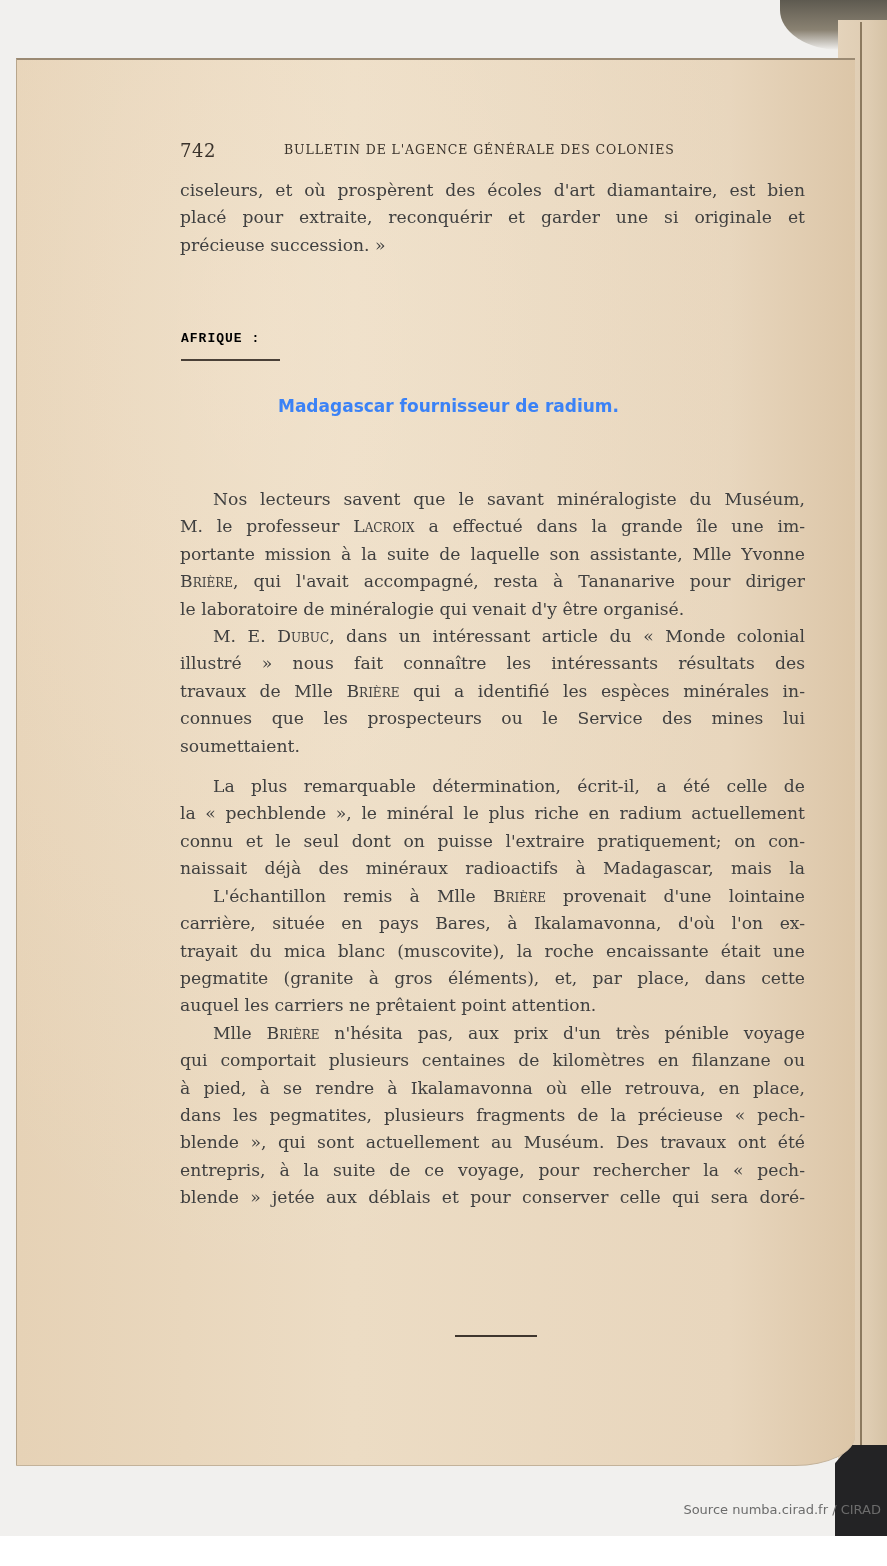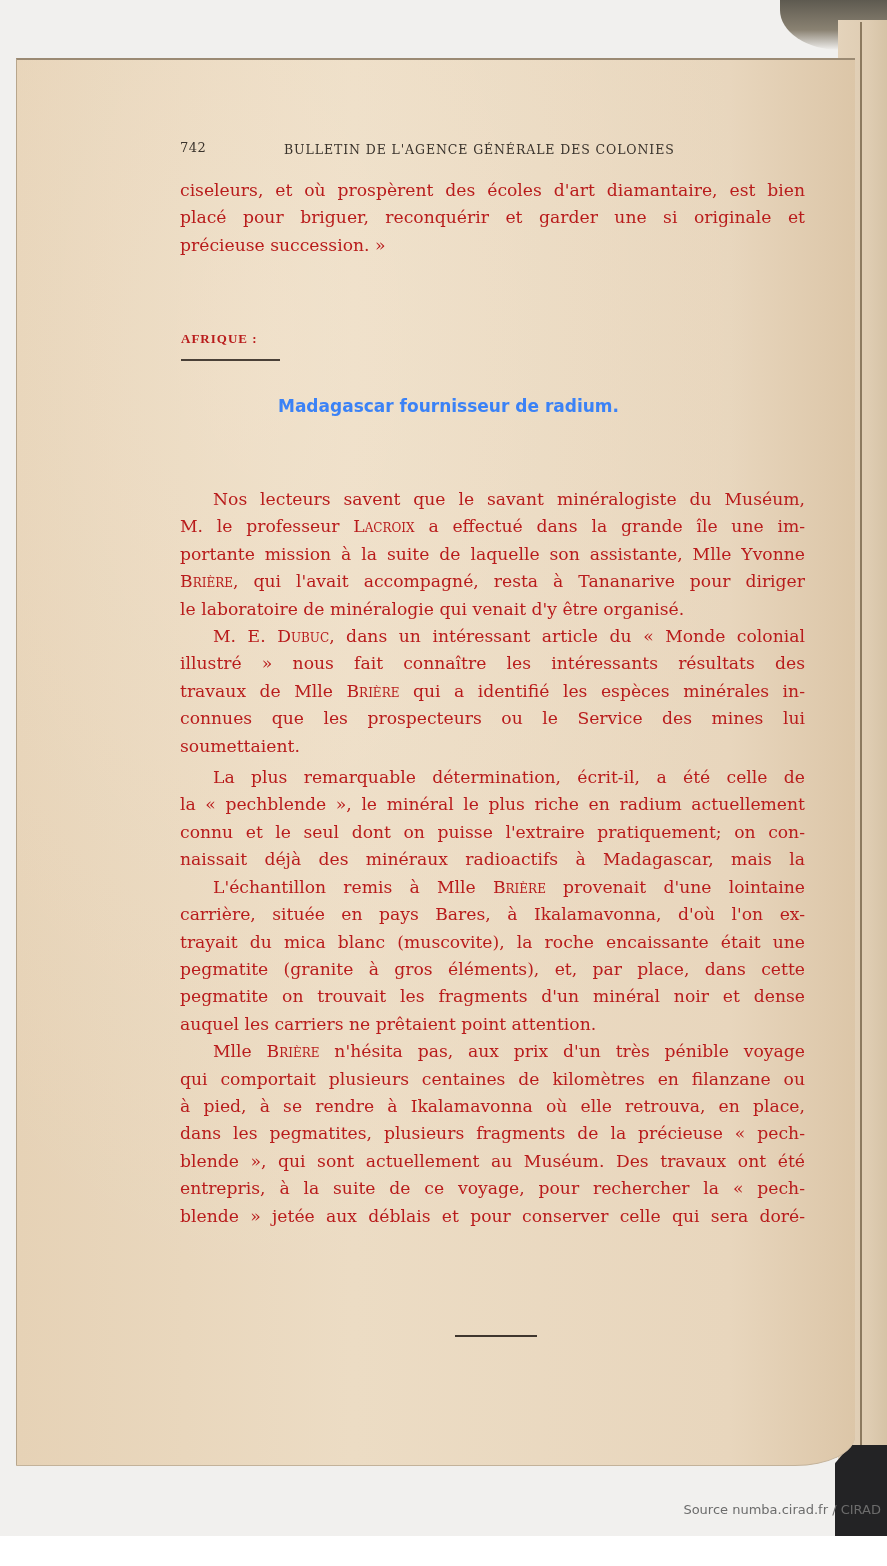--- a/index.html
+++ b/index.html
@@ -41,37 +41,37 @@
     border-top: 2px solid #9b8a73;
     border-left: 1px solid #b8a68c;
     border-bottom: 1px solid #c3b29a;
     border-bottom-right-radius: 60px 30px;
   }
   .running-head {
     position: absolute; left: 180px; top: 140px; width: 520px; height: 20px;
     color: #3a332c;
   }
   .page-number {
-    position: absolute; left: 0; top: 0; font-size: 13px; letter-spacing: 0.5px;
+    position: absolute; left: 0; top: 0; font-size: 18px; letter-spacing: 0.5px;
   }
   .running-title {
     position: absolute; left: 104px; top: 2px; font-size: 12.5px; letter-spacing: 0.9px;
   }
   .text-block {
     position: absolute; left: 180px; width: 625px;
-    color: #b91c1c; font-size: 17.2px; line-height: 27.4px;
+    color: #404040; font-size: 17.2px; line-height: 27.4px;
   }
   .line { white-space: nowrap; display: block; }
   .line.justify { text-align: justify; text-align-last: justify; white-space: normal; }
   .indent { padding-left: 33px; }
   .sc { font-variant: small-caps; }
   .section-label {
     position: absolute; left: 181px; top: 331px; font-size: 13px;
-    font-weight: bold; letter-spacing: 1px; color: #b91c1c;
-    font-family: Liberation Serif, serif;
+    font-weight: bold; letter-spacing: 1px; color: #000000;
+    font-family: Liberation Mono, monospace;
     text-align: right;
   }
   .section-rule {
     position: absolute; left: 181px; top: 359px; width: 99px; height: 2px;
     background: #4a4037;
   }
   .article-title {
     position: absolute; left: 0; top: 396px; width: 887px; text-align: center;
     font-family: "DejaVu Sans", sans-serif; font-weight: bold; font-size: 17px;
     color: #3b82f6; padding-left: 10px; box-sizing: border-box;
@@ -96,56 +96,55 @@
 
 <div class="page"></div>
 
 <div class="running-head">
   <span class="page-number">742</span>
   <span class="running-title">BULLETIN DE L'AGENCE GÉNÉRALE DES COLONIES</span>
 </div>
 
 <div class="text-block" style="top:177px;">
   <span class="line justify">ciseleurs, et où prospèrent des écoles d'art diamantaire, est bien</span>
-  <span class="line justify">placé pour briguer, reconquérir et garder une si originale et</span>
+  <span class="line justify">placé pour extraite, reconquérir et garder une si originale et</span>
   <span class="line">précieuse succession. »</span>
 </div>
 
 <div class="section-label">AFRIQUE :</div>
 <div class="section-rule"></div>
 
 <div class="article-title">Madagascar fournisseur de radium.</div>
 
 <div class="text-block" id="article-body" style="top:453px;">
     <div style="margin-bottom: 0px; margin-top: 33px;">
       <span class="line justify indent"><span>Nos lecteurs savent que le savant minéralogiste du Muséum,</span></span>
       <span class="line justify"><span>M. le professeur </span><span class="sc">Lacroix</span><span> a effectué dans la grande île une im-</span></span>
       <span class="line justify"><span>portante mission à la suite de laquelle son assistante, Mlle Yvonne</span></span>
       <span class="line justify"><span></span><span class="sc">Brière</span><span>, qui l'avait accompagné, resta à Tananarive pour diriger</span></span>
       <span class="line"><span>le laboratoire de minéralogie qui venait d'y être organisé.</span></span>
     </div>
-    <div style="margin-bottom: 4px;">
+    <div style="margin-bottom: 13px;">
       <span class="line justify indent"><span>M. E. </span><span class="sc">Dubuc</span><span>, dans un intéressant article du « Monde colonial</span></span>
       <span class="line justify"><span>illustré » nous fait connaître les intéressants résultats des</span></span>
       <span class="line justify"><span>travaux de Mlle </span><span class="sc">Brière</span><span> qui a identifié les espèces minérales in-</span></span>
       <span class="line justify"><span>connues que les prospecteurs ou le Service des mines lui</span></span>
       <span class="line"><span>soumettaient.</span></span>
     </div>
     <div style="margin-bottom: 0px;">
       <span class="line justify indent"><span>La plus remarquable détermination, écrit-il, a été celle de</span></span>
       <span class="line justify"><span>la « pechblende », le minéral le plus riche en radium actuellement</span></span>
       <span class="line justify"><span>connu et le seul dont on puisse l'extraire pratiquement; on con-</span></span>
       <span class="line justify"><span>naissait déjà des minéraux radioactifs à Madagascar, mais la</span></span>
     </div>
     <div style="margin-bottom: 0px;">
       <span class="line justify indent"><span>L'échantillon remis à Mlle </span><span class="sc">Brière</span><span> provenait d'une lointaine</span></span>
       <span class="line justify"><span>carrière, située en pays Bares, à Ikalamavonna, d'où l'on ex-</span></span>
       <span class="line justify"><span>trayait du mica blanc (muscovite), la roche encaissante était une</span></span>
       <span class="line justify"><span>pegmatite (granite à gros éléments), et, par place, dans cette</span></span>
-      <span class="line justify"><span>pegmatite on trouvait les fragments d'un minéral noir et dense</span></span>
       <span class="line"><span>auquel les carriers ne prêtaient point attention.</span></span>
     </div>
     <div style="margin-bottom: 16px;">
       <span class="line justify indent"><span>Mlle </span><span class="sc">Brière</span><span> n'hésita pas, aux prix d'un très pénible voyage</span></span>
       <span class="line justify"><span>qui comportait plusieurs centaines de kilomètres en filanzane ou</span></span>
       <span class="line justify"><span>à pied, à se rendre à Ikalamavonna où elle retrouva, en place,</span></span>
       <span class="line justify"><span>dans les pegmatites, plusieurs fragments de la précieuse « pech-</span></span>
       <span class="line justify"><span>blende », qui sont actuellement au Muséum. Des travaux ont été</span></span>
       <span class="line justify"><span>entrepris, à la suite de ce voyage, pour rechercher la « pech-</span></span>
       <span class="line justify"><span>blende » jetée aux déblais et pour conserver celle qui sera doré-</span></span>

